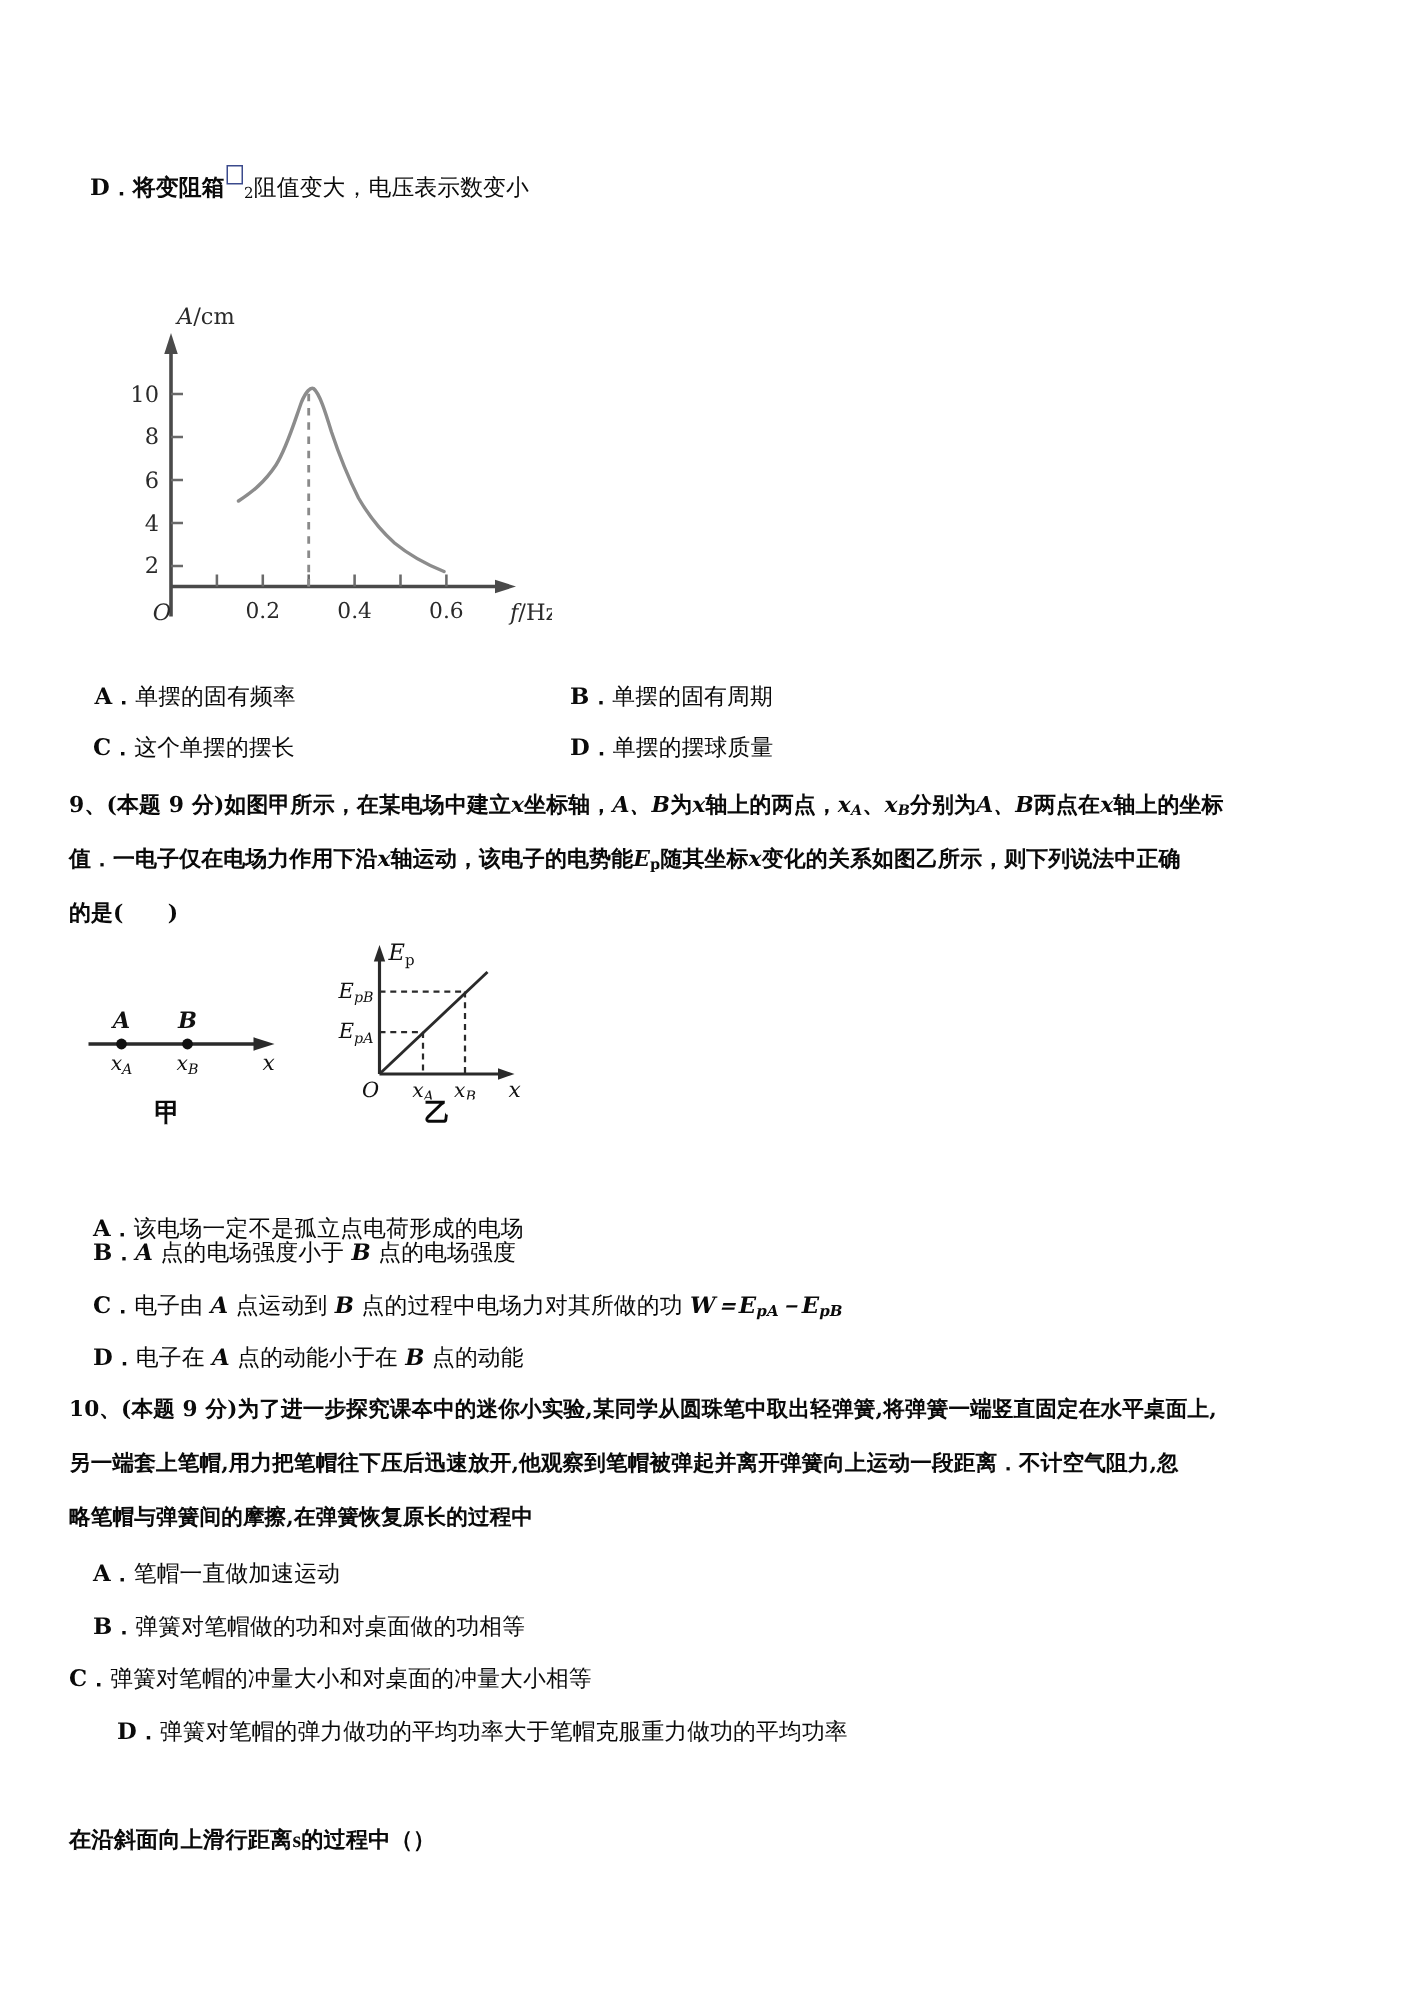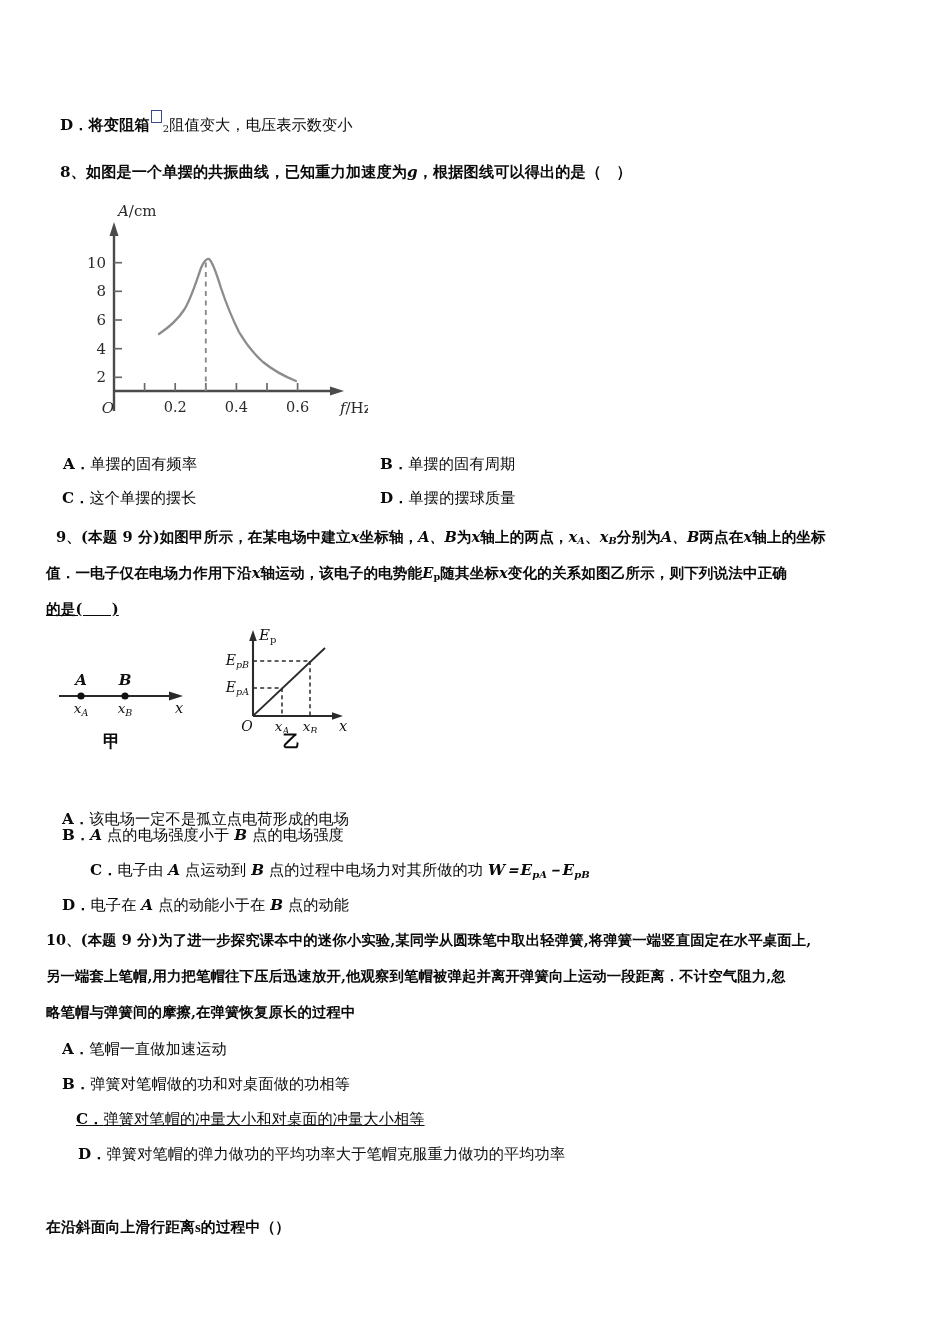--- a/index.html
+++ b/index.html
@@ -53,23 +53,20 @@
 </style>
 </head>
 <body>
 
 <div class="page">
 
   <div class="line opt" style="left:60px; top:110px;">
     <span class="optlabel">D．将变阻箱</span><span class="boxglyph"></span><sub>2</sub><span>阻值变大，电压表示数变小</span>
   </div>
 
-  <div class="line qhead" style="left:60px; top:165px;">
-    <span>8、如图是一个单摆的共振曲线，已知重力加速度为</span><span class="bi">g</span><span>，根据图线可以得出的是（　）</span>
-  </div>
 
   <div class="fig" style="left:48px; top:196px;">
     <svg width="320" height="225" viewBox="0 0 320 225">
 
       <line x1="66" y1="215" x2="66" y2="36" stroke="#4a4a4a" stroke-width="2.4"></line>
       <polygon points="66,26 61.5,40 70.5,40" fill="#4a4a4a"></polygon>
 
       <line x1="66" y1="195" x2="286" y2="195" stroke="#4a4a4a" stroke-width="2.4"></line>
       <polygon points="296,195 282,190.5 282,199.5" fill="#4a4a4a"></polygon>
 
@@ -115,27 +112,27 @@
   <div class="line opt" style="left:380px; top:457px;">
     <span class="optlabel">B．</span><span>单摆的固有周期</span>
   </div>
   <div class="line opt" style="left:62px; top:491px;">
     <span class="optlabel">C．</span><span>这个单摆的摆长</span>
   </div>
   <div class="line opt" style="left:380px; top:491px;">
     <span class="optlabel">D．</span><span>单摆的摆球质量</span>
   </div>
 
-  <div class="line" style="left:46px; top:530px; font-size:14.6px;margin-left:10px;">
+  <div class="line" style="left:46px; top:530px; font-size:14.6px;">
     <span class="nb">9、</span><span class="nb">(本题 9 分)如图甲所示，在某电场中建立</span><span class="bi">x</span><span class="nb">坐标轴，</span><span class="bi">A、B</span><span class="nb">为</span><span class="bi">x</span><span class="nb">轴上的两点，</span><span class="bi">x</span><sub class="bi">A</sub><span class="nb">、</span><span class="bi">x</span><sub class="bi">B</sub><span class="nb">分别为</span><span class="bi">A、B</span><span class="nb">两点在</span><span class="bi">x</span><span class="nb">轴上的坐标</span>
   </div>
   <div class="line" style="left:46px; top:566px; font-size:14.6px;">
     <span class="nb">值．一电子仅在电场力作用下沿</span><span class="bi">x</span><span class="nb">轴运动，该电子的电势能</span><span class="bi">E</span><sub class="nb">p</sub><span class="nb">随其坐标</span><span class="bi">x</span><span class="nb">变化的关系如图乙所示，则下列说法中正确</span>
   </div>
-  <div class="line nb" style="left:46px; top:602px; font-size:14.6px;text-decoration:underline;">的是(　　)</div>
+  <div class="line nb" style="left:46px; top:602px; font-size:14.6px;">的是(　　)</div>
 
   <div class="fig" style="left:55px; top:660px;">
     <svg width="140" height="70" viewBox="0 0 140 70">
       <line x1="4" y1="36" x2="118" y2="36" stroke="#2a2a2a" stroke-width="2.2"></line>
       <polygon points="128,36 114,31.5 114,40.5" fill="#2a2a2a"></polygon>
       <circle cx="26" cy="36" r="3.6" fill="#111"></circle>
       <circle cx="70" cy="36" r="3.6" fill="#111"></circle>
       <text x="26" y="25" text-anchor="middle" font-family="DejaVu Serif, serif" font-size="15" font-style="italic" font-weight="bold" fill="#111">A</text>
       <text x="70" y="25" text-anchor="middle" font-family="DejaVu Serif, serif" font-size="15" font-style="italic" font-weight="bold" fill="#111">B</text>
       <text x="26" y="53" text-anchor="middle" font-family="DejaVu Serif, serif" font-size="13.5" font-style="italic" fill="#111">x<tspan font-size="9.5" dy="3">A</tspan></text>
@@ -171,40 +168,40 @@
     </svg>
   </div>
   <div class="figcaption" style="left:283px; top:730px;">乙</div>
 
   <div class="line opt" style="left:62px; top:793px;margin-top:19px;">
     <span class="optlabel">A．</span><span>该电场一定不是孤立点电荷形成的电场</span>
   </div>
   <div class="line opt" style="left:62px; top:828px;">
     <span class="optlabel">B．</span><span class="bi">A</span><span> 点的电场强度小于 </span><span class="bi">B</span><span> 点的电场强度</span>
   </div>
-  <div class="line opt" style="left:62px; top:863px;margin-left:28px;">
+  <div class="line opt" style="left:62px; top:863px;">
     <span class="optlabel">C．</span><span>电子由 </span><span class="bi">A</span><span> 点运动到 </span><span class="bi">B</span><span> 点的过程中电场力对其所做的功 </span><span class="bi">W＝<span class="bi">E</span><sub>pA</sub>－<span class="bi">E</span><sub>pB</sub></span>
   </div>
   <div class="line opt" style="left:62px; top:898px;">
     <span class="optlabel">D．</span><span>电子在 </span><span class="bi">A</span><span> 点的动能小于在 </span><span class="bi">B</span><span> 点的动能</span>
   </div>
 
   <div class="line" style="left:46px; top:933px; font-size:14.4px;">
     <span class="nb">10、</span><span class="nb">(本题 9 分)为了进一步探究课夲中的迷你小实验,某同学从圆珠笔中取出轻弹簧,将弹簧一端竖直固定在水平桌面上,</span>
   </div>
   <div class="line nb" style="left:46px; top:969px; font-size:14.4px;">另一端套上笔帽,用力把笔帽往下压后迅速放开,他观察到笔帽被弹起并离开弹簧向上运动一段距离．不计空气阻力,忽</div>
   <div class="line nb" style="left:46px; top:1005px; font-size:14.4px;">略笔帽与弹簧间的摩擦,在弹簧恢复原长的过程中</div>
 
   <div class="line opt" style="left:62px; top:1042px;">
     <span class="optlabel">A．</span><span>笔帽一直做加速运动</span>
   </div>
   <div class="line opt" style="left:62px; top:1077px;">
     <span class="optlabel">B．</span><span>弹簧对笔帽做的功和对桌面做的功相等</span>
   </div>
-  <div class="line opt" style="left:76px; top:1112px;text-decoration:underline;">
+  <div class="line opt" style="left:46px; top:1112px;">
     <span class="optlabel">C．</span><span>弹簧对笔帽的冲量大小和对桌面的冲量大小相等</span>
   </div>
   <div class="line opt" style="left:78px; top:1147px;">
     <span class="optlabel">D．</span><span>弹簧对笔帽的弹力做功的平均功率大于笔帽克服重力做功的平均功率</span>
   </div>
 
   <div class="line" style="left:46px; top:1220px; font-size:14.8px;font-family:Liberation Serif, serif;">
     <span class="nb">在沿斜面向上滑行距离</span><span class="nb">s</span><span class="nb">的过程中（）</span>
   </div>
 

